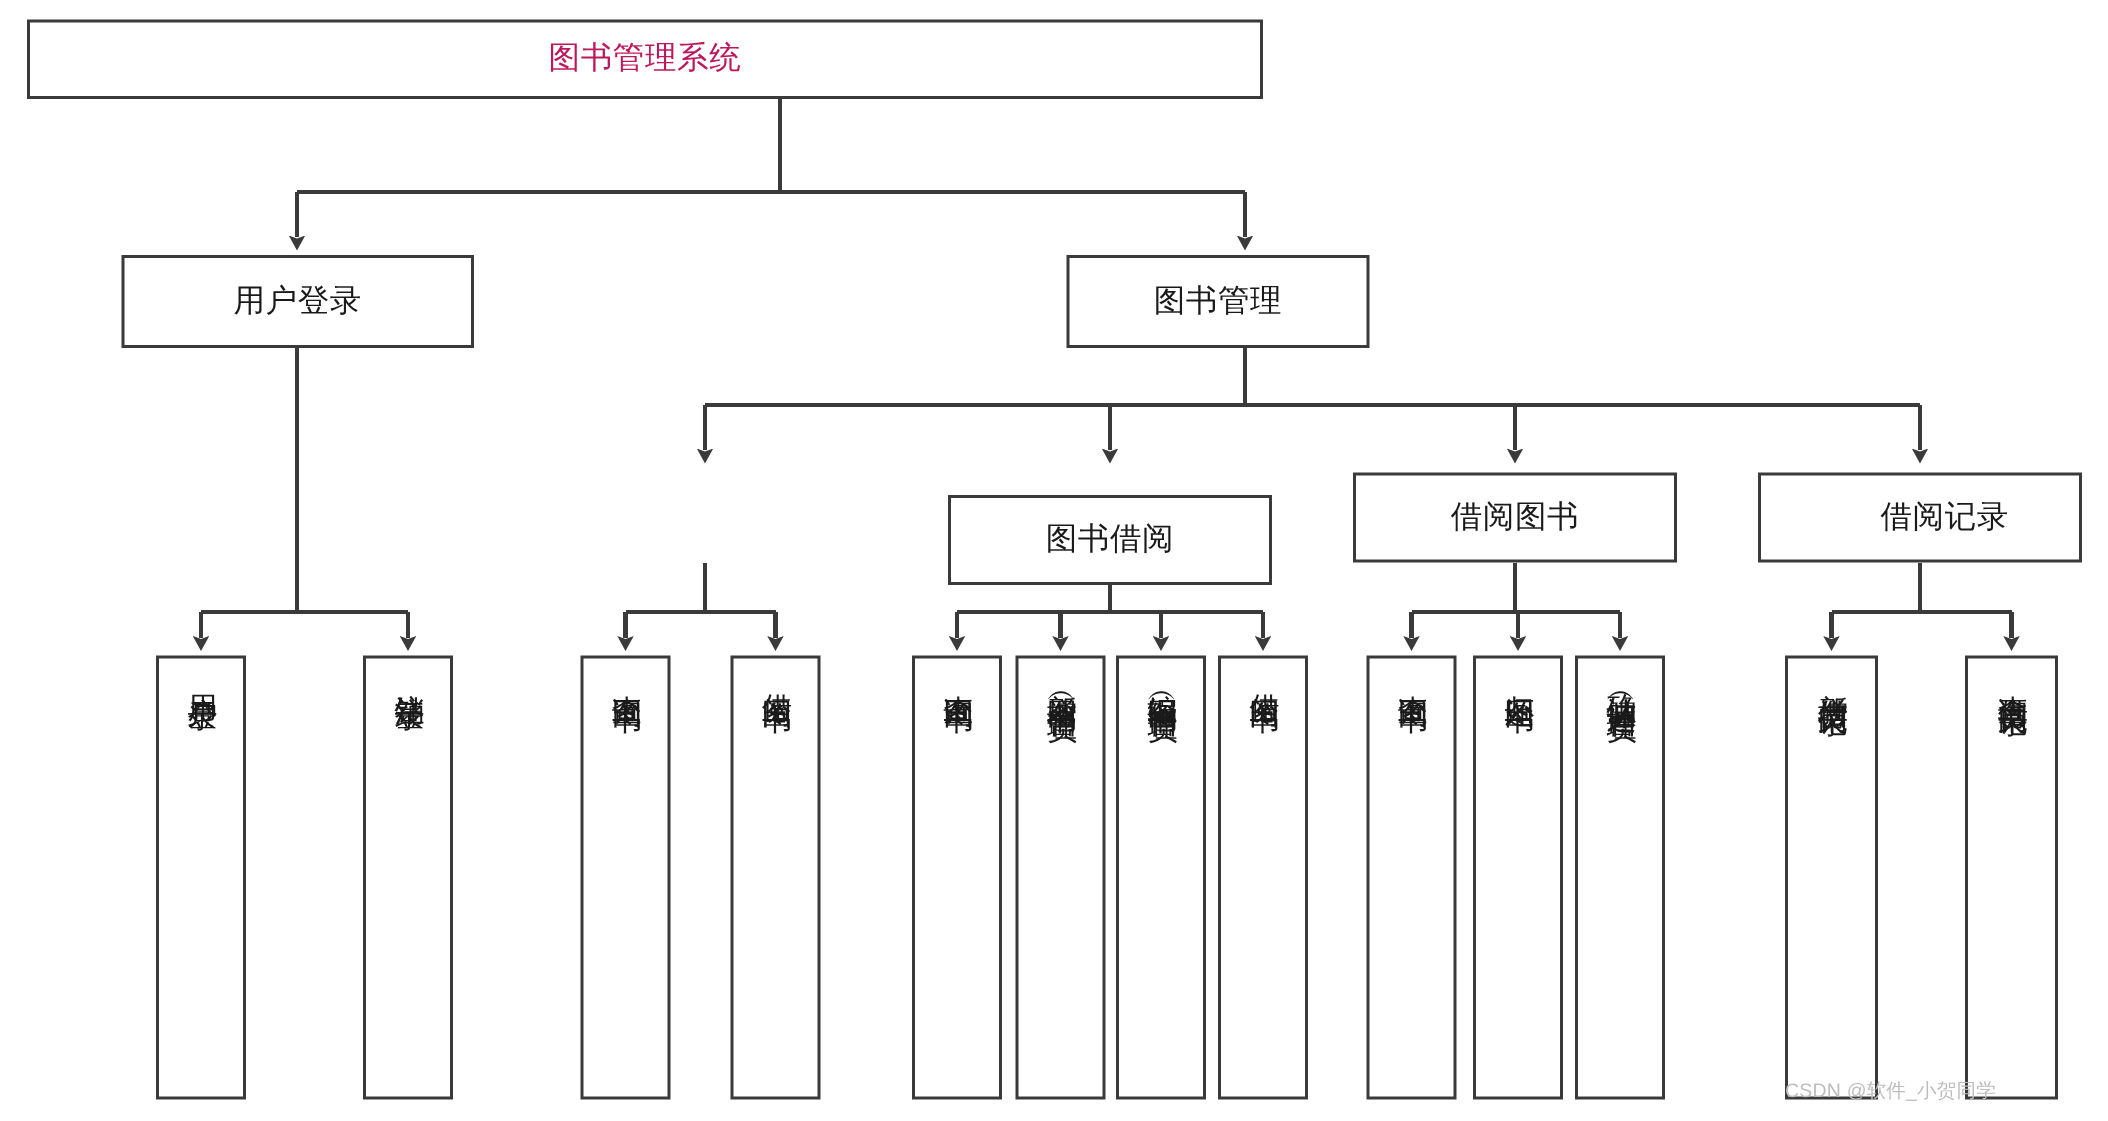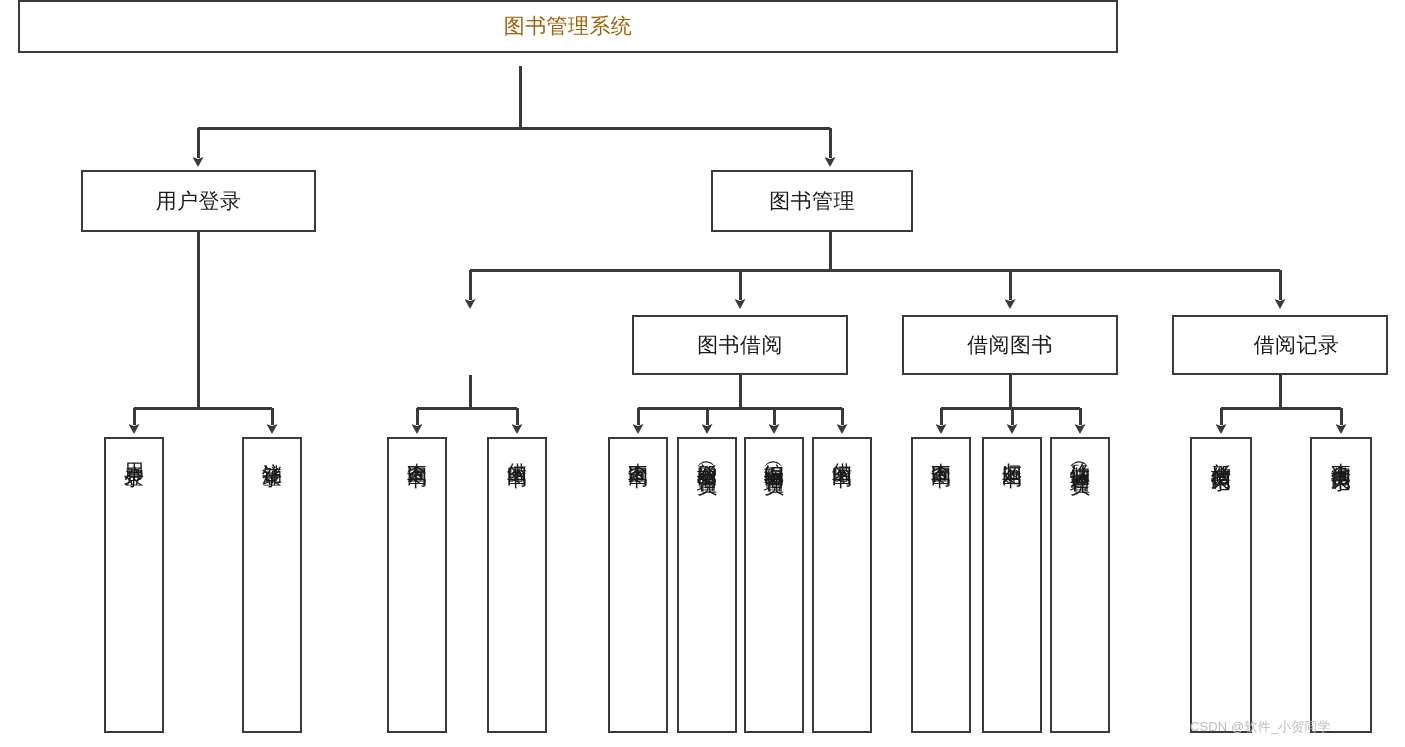--- a/index.html
+++ b/index.html
@@ -119,32 +119,32 @@
       <path d="M1012,408 L1012,425" marker-end="url(#arrow)"></path>
       <path d="M1080,408 L1080,425" marker-end="url(#arrow)"></path>
 
       <path d="M1280,375 L1280,408"></path>
       <path d="M1221,408 L1341,408"></path>
       <path d="M1221,408 L1221,425" marker-end="url(#arrow)"></path>
       <path d="M1341,408 L1341,425" marker-end="url(#arrow)"></path>
     </g>
   </svg>
 
-  <div class="node root horizontal" style="left: 18px; top: 0; width: 1100px; height: 53px; border-color: rgb(58, 58, 58); background: rgb(255, 255, 255); color: #a16207;">
+  <div class="node root horizontal" style="left: 18px; top: 13px; width: 824px; height: 53px; border-color: rgb(58, 58, 58); background: rgb(255, 255, 255); color: #be185d;">
     <span class="node-label">图书管理系统</span>
   </div>
 
   <div class="node horizontal" style="left: 81px; top: 170px; width: 235px; height: 62px; border-color: rgb(58, 58, 58); background: rgb(255, 255, 255); color: rgb(26, 26, 26);">
     <span class="node-label">用户登录</span>
   </div>
   <div class="node horizontal" style="left: 711px; top: 170px; width: 202px; height: 62px; border-color: rgb(58, 58, 58); background: rgb(255, 255, 255); color: rgb(26, 26, 26);">
     <span class="node-label">图书管理</span>
   </div>
 
-  <div class="node horizontal" style="left: 632px; top: 315px; width: 216px; height: 60px; border-color: rgb(58, 58, 58); background: rgb(255, 255, 255); color: rgb(26, 26, 26);">
+  <div class="node horizontal" style="left: 632px; top: 330px; width: 216px; height: 60px; border-color: rgb(58, 58, 58); background: rgb(255, 255, 255); color: rgb(26, 26, 26);">
     <span class="node-label">图书借阅</span>
   </div>
   <div class="node horizontal" style="left: 902px; top: 315px; width: 216px; height: 60px; border-color: rgb(58, 58, 58); background: rgb(255, 255, 255); color: rgb(26, 26, 26);">
     <span class="node-label">借阅图书</span>
   </div>
   <div class="node horizontal" style="left: 1172px; top: 315px; width: 216px; height: 60px; border-color: rgb(58, 58, 58); background: rgb(255, 255, 255); color: rgb(26, 26, 26); padding-left: 33px;">
     <span class="node-label">借阅记录</span>
   </div>
 
   <div class="node vertical" style="left: 104px; top: 437px; width: 60px; height: 296px; border-color: rgb(58, 58, 58); background: rgb(255, 255, 255); color: rgb(26, 26, 26);">

